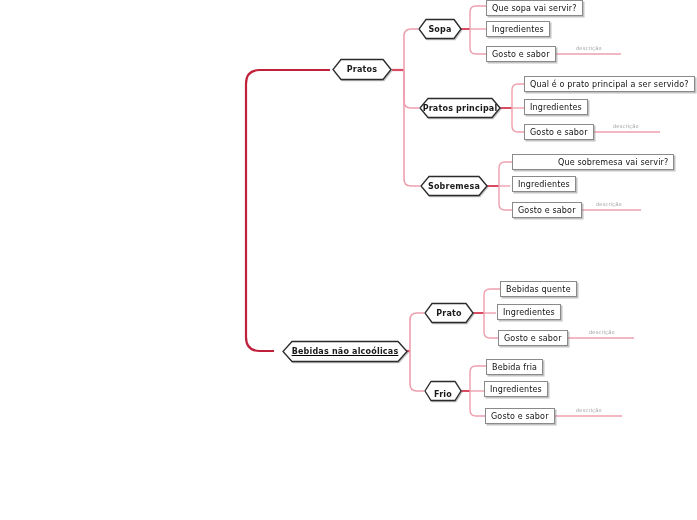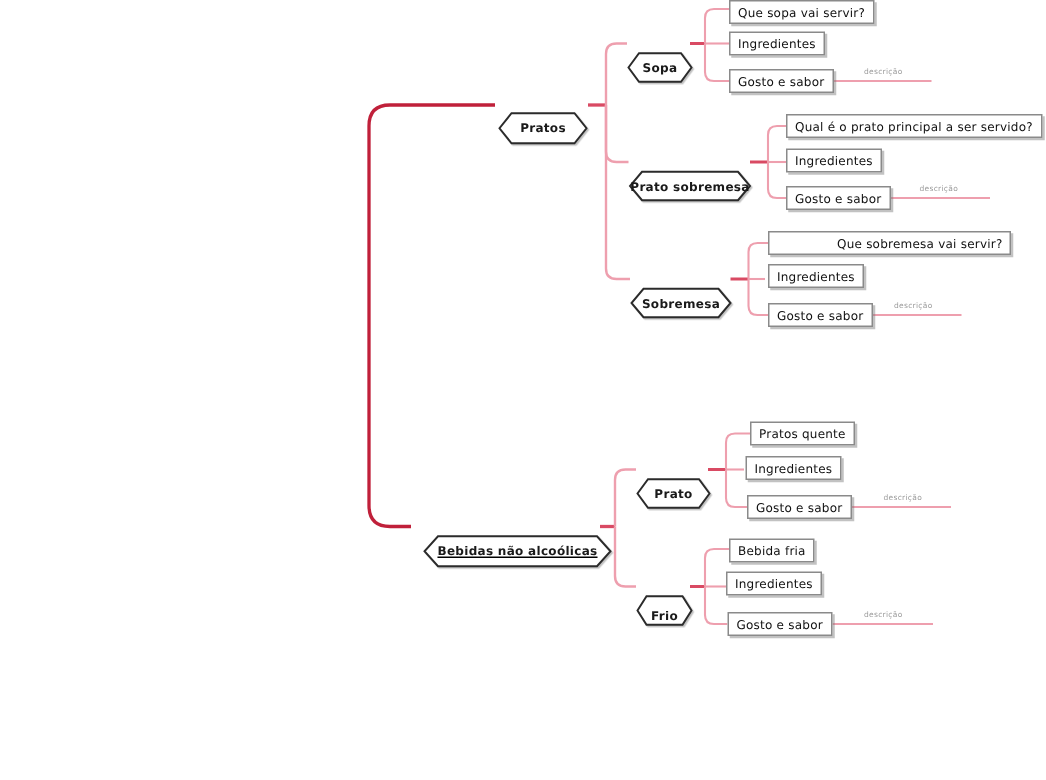--- a/index.html
+++ b/index.html
@@ -21,21 +21,20 @@
     letter-spacing:.3px;
     display:flex;align-items:center;justify-content:center;
     box-sizing:border-box;
   }
 
   
   .hex-node{
     position:absolute;
     display:flex;align-items:center;justify-content:center;
     box-sizing:border-box;
-    margin-top:16px;
   }
   .hex-node svg{position:absolute;left:0;top:0;overflow:visible;}
   .hex-label{
     position:relative;
     font-size:8px;
     font-weight:bold;
     color:#1a1a1a;
     letter-spacing:.2px;
     white-space:nowrap;
     z-index:2;
@@ -140,21 +139,21 @@
   </div>
   <div class="leaf-box" style="left:486px;top:46px;">
     <span>Gosto e sabor</span>
   </div>
   <div class="desc-note" style="left:576px;top:45px;">descrição</div>
 
   <div class="hex-node" style="left:419px;top:97px;width:82px;height:22px;">
     <svg width="82" height="22">
       <polygon points="9,1.5 73,1.5 81,11 73,20.5 9,20.5 1,11" fill="#ffffff" stroke="#2b2b2b" stroke-width="1.3" style="filter:drop-shadow(1.5px 1.5px 0 rgba(130,130,130,.5))"></polygon>
     </svg>
-    <span class="hex-label">Prato sobremesa</span>
+    <span class="hex-label">Pratos principal</span>
   </div>
   <div class="leaf-box" style="left:524px;top:76px;">
     <span>Qual é o prato principal a ser servido?</span>
   </div>
   <div class="leaf-box" style="left:524px;top:99px;">
     <span>Ingredientes</span>
   </div>
   <div class="leaf-box" style="left:524px;top:124px;">
     <span>Gosto e sabor</span>
   </div>
@@ -184,21 +183,21 @@
     <span class="hex-label">Bebidas não alcoólicas</span>
   </div>
 
   <div class="hex-node" style="left:424px;top:302px;width:50px;height:22px;">
     <svg width="50" height="22">
       <polygon points="8,1.5 42,1.5 49,11 42,20.5 8,20.5 1,11" fill="#ffffff" stroke="#2b2b2b" stroke-width="1.3" style="filter:drop-shadow(1.5px 1.5px 0 rgba(130,130,130,.5))"></polygon>
     </svg>
     <span class="hex-label">Prato</span>
   </div>
   <div class="leaf-box" style="left:500px;top:281px;">
-    <span>Pratos quente</span>
+    <span>Bebidas quente</span>
   </div>
   <div class="leaf-box" style="left:497px;top:304px;">
     <span>Ingredientes</span>
   </div>
   <div class="leaf-box" style="left:498px;top:330px;">
     <span>Gosto e sabor</span>
   </div>
   <div class="desc-note" style="left:589px;top:329px;">descrição</div>
 
   <div class="hex-node" style="left:424px;top:380px;width:38px;height:28px;">

